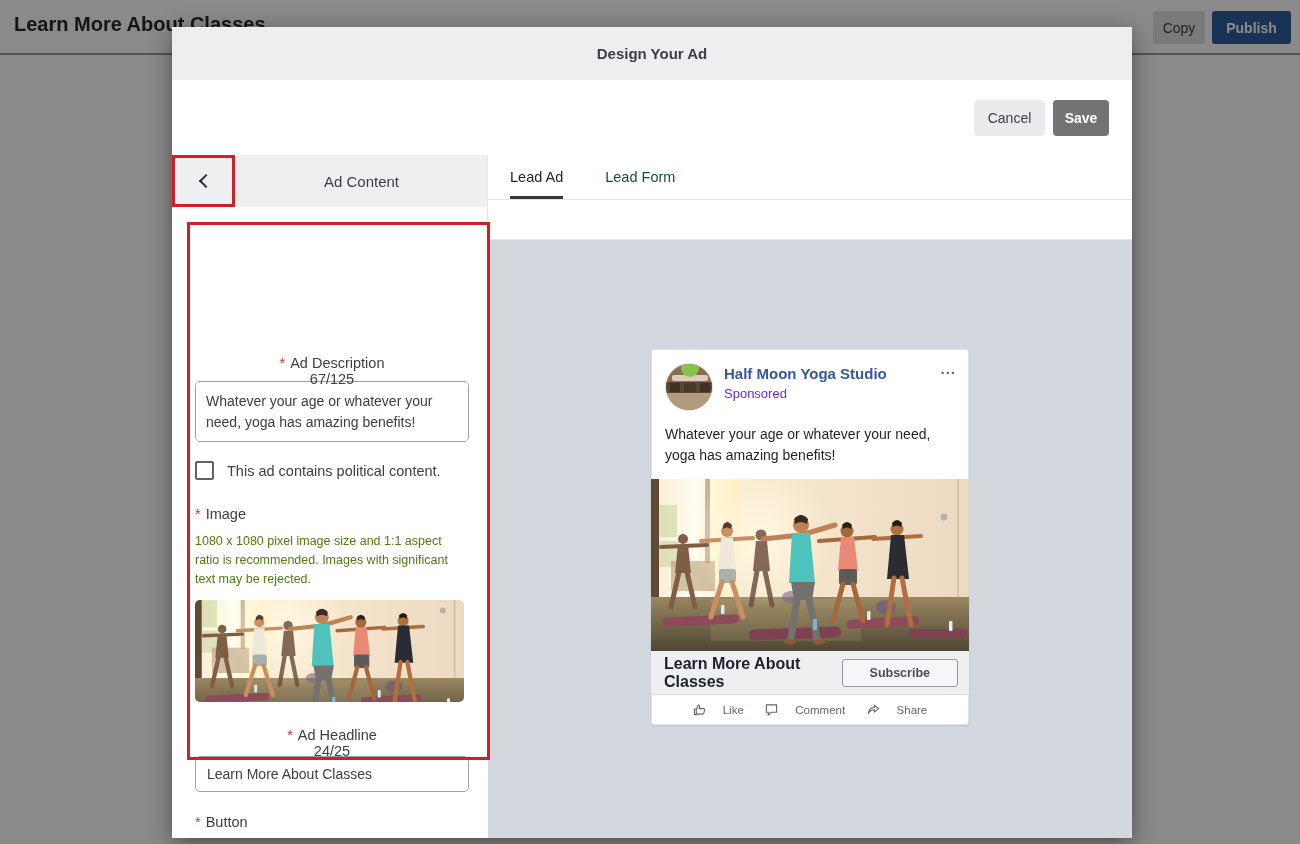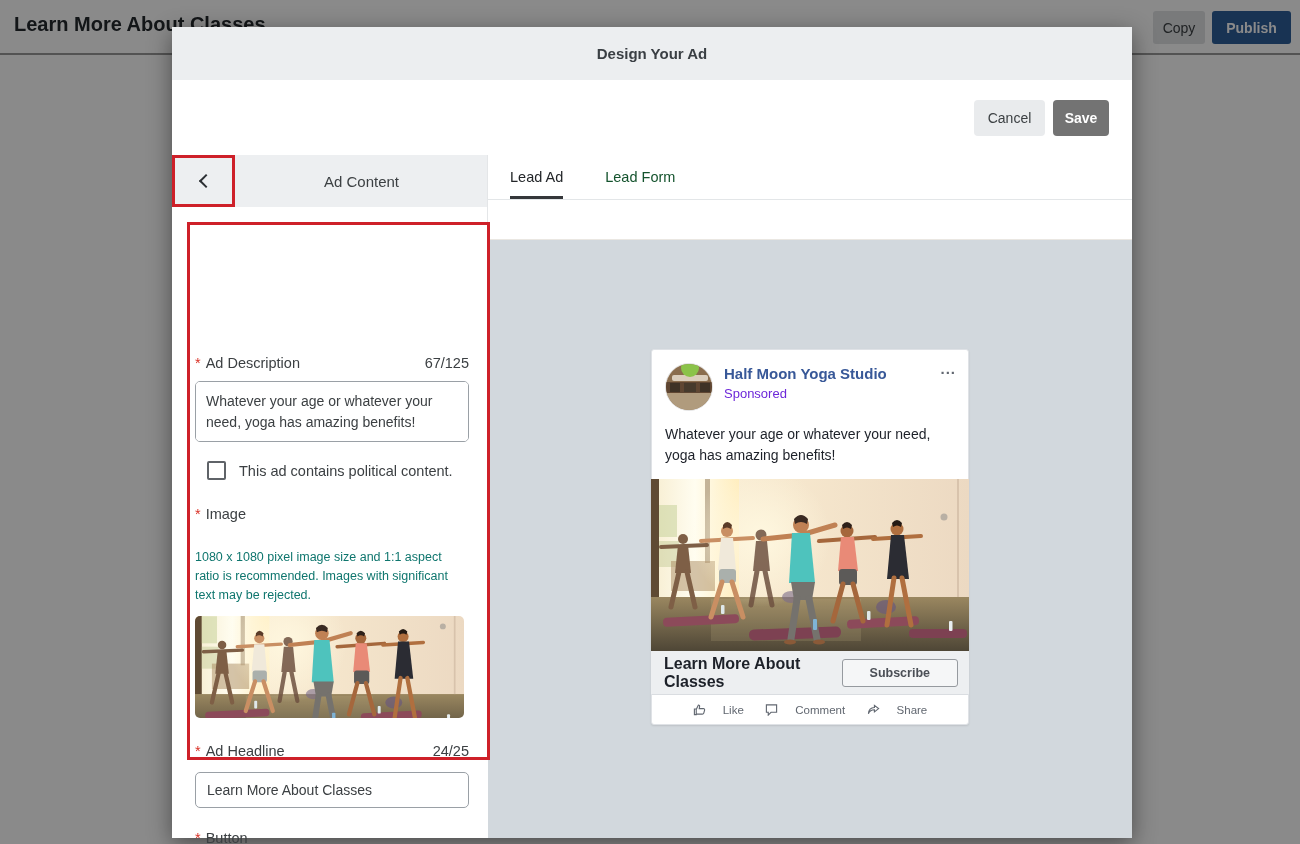--- a/index.html
+++ b/index.html
@@ -41,33 +41,33 @@
   .back-chevron { width:10px; height:10px; border-left:2.5px solid #2b2f33; border-bottom:2.5px solid #2b2f33;
     transform:rotate(45deg); margin-left:4px; }
   .panel-left-title { position:absolute; left:63px; top:0; width:253px; height:52px;
     display:flex; align-items:center; justify-content:center; font-size:15px; color:#3c4043; }
 
   .annotation { position:absolute; border:3px solid #ce2029; pointer-events:none; z-index:30; }
   .anno-back { left:0; top:128px; width:63px; height:52px; }
   .anno-form { left:15px; top:195px; width:303px; height:538px; }
 
   .form-col { position:absolute; left:23px; top:200px; width:274px; }
-  .field-row { display:flex; justify-content:space-between; height:20px; }
+  .field-row { display:flex; justify-content:space-between; align-items:center; height:20px;flex-direction:column; }
   .field-label { font-size:14.5px; color:#3c4043; }
   .req { color:#d93025; margin-right:5px; }
   .counter { font-size:14.5px; color:#3c4043; }
   .desc-box { margin-top:6px; width:274px; height:61px; border:1px solid #9aa0a6; border-radius:5px;
     padding:9px 10px; font-size:14px; line-height:21px; color:#3c4043; resize:none;
     font-family:inherit; outline:none; display:block; }
-  .check-row { margin-top:19px; display:flex; align-items:center;margin-left:12px; }
+  .check-row { margin-top:19px; display:flex; align-items:center; }
   .checkbox { width:19px; height:19px; border:2px solid #5f6368; border-radius:2px; background:#fff;
     cursor:pointer; flex:none; }
   .check-label { margin-left:13px; font-size:14.5px; color:#3c4043; }
   .lbl-image { margin-top:24px; height:20px; display:flex; align-items:center; }
-  .helper { margin-top:24px; width:272px; font-size:12.5px; line-height:19px; color:#0f766e; }
+  .helper { margin-top:8px; width:272px; font-size:12.5px; line-height:19px; color:#4d7c0f; }
   .thumb { margin-top:11px; width:269px; height:102px; border-radius:5px; overflow:hidden; display:block; }
   .row-headline { margin-top:25px; }
   .text-input { margin-top:9px; width:274px; height:36px; border:1px solid #9aa0a6; border-radius:5px;
     padding:0 11px; font-size:14px; color:#3c4043; font-family:inherit; outline:none; display:block; }
   .lbl-button { margin-top:20px; height:20px; display:flex; align-items:center; }
 
   
   .panel-right { position:absolute; left:316px; top:128px; width:644px; height:683px;
     display:flex; flex-direction:column; background:#fff; }
   .tabs { height:45px; border-bottom:1px solid #e3e6e8; display:flex; align-items:stretch;

